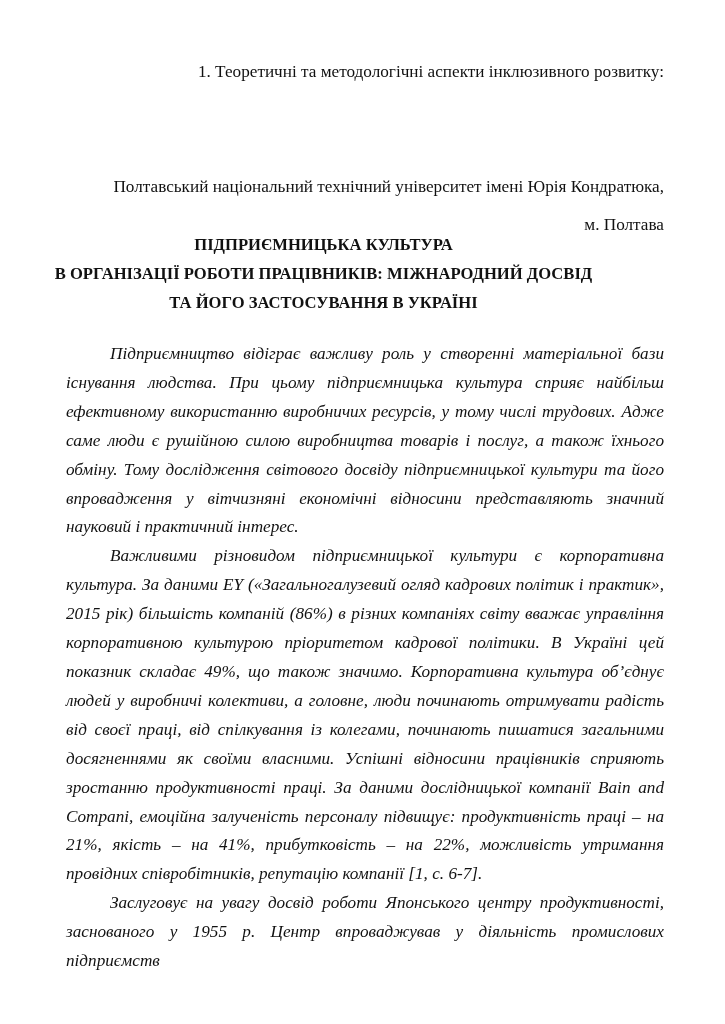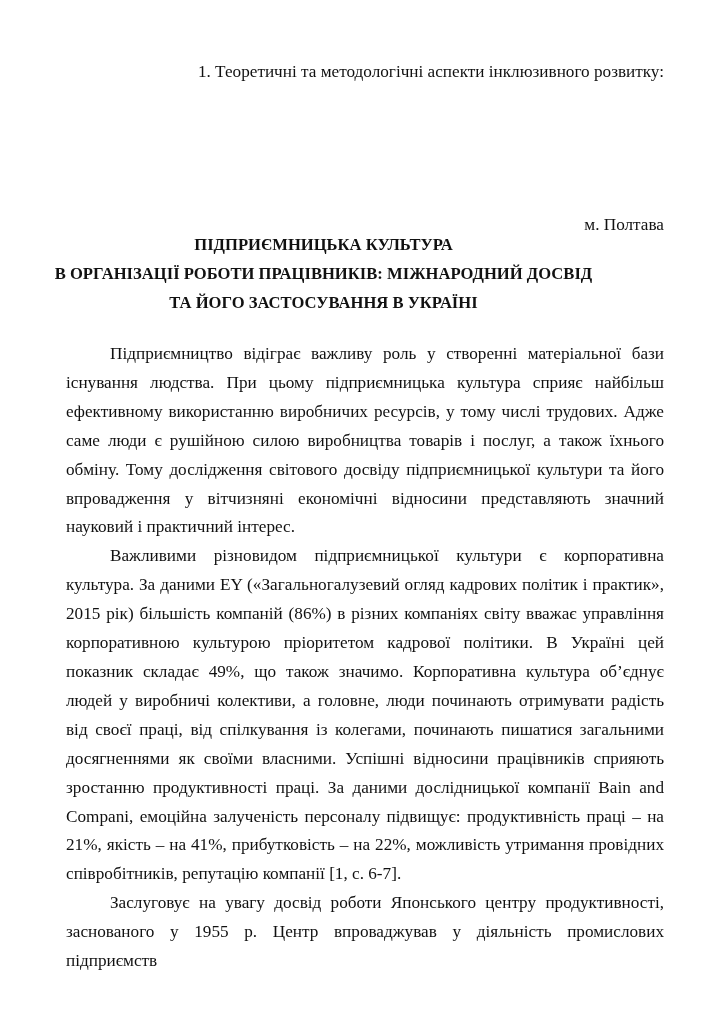--- a/index.html
+++ b/index.html
@@ -20,25 +20,26 @@
   }
   .body-text p { margin: 0; text-indent: 44px; }
 </style>
 </head>
 <body>
 
 <div class="page">
 
   <div class="line right" style="top:62px;">1. Теоретичні та методологічні аспекти інклюзивного розвитку:</div>
 
+  <div class="line right" style="top:177px;">Полтавський національний технічний університет імені Юрія Кондратюка,</div>
   <div class="line right" style="top:215px;">м. Полтава</div>
 
   <div class="line center title" style="top:235px;">ПІДПРИЄМНИЦЬКА КУЛЬТУРА</div>
   <div class="line center title" style="top:293px;">ТА ЙОГО ЗАСТОСУВАННЯ В УКРАЇНІ</div>
   <div class="line center title" style="top:264px;">В ОРГАНІЗАЦІЇ РОБОТИ ПРАЦІВНИКІВ: МІЖНАРОДНИЙ ДОСВІД</div>
 
-  <div class="body-text" style="top:340px;">
+  <div class="body-text" style="top:340px;font-style:italic;">
     <p>Підприємництво відіграє важливу роль у створенні матеріальної бази існування людства. При цьому підприємницька культура сприяє найбільш ефективному використанню виробничих ресурсів, у тому числі трудових. Адже саме люди є рушійною силою виробництва товарів і послуг, а також їхнього обміну. Тому дослідження світового досвіду підприємницької культури та його впровадження у вітчизняні економічні відносини представляють значний науковий і практичний інтерес.</p>
     <p>Важливими різновидом підприємницької культури є корпоративна культура. За даними EY («Загальногалузевий огляд кадрових політик і практик», 2015 рік) більшість компаній (86%) в різних компаніях світу вважає управління корпоративною культурою пріоритетом кадрової політики. В Україні цей показник складає 49%, що також значимо.  Корпоративна культура об’єднує людей у виробничі колективи, а головне, люди починають отримувати радість від своєї праці, від спілкування із колегами, починають пишатися загальними досягненнями як своїми власними. Успішні відносини працівників сприяють зростанню продуктивності праці. За даними дослідницької компанії Bain and Compani, емоційна залученість персоналу підвищує: продуктивність праці – на 21%, якість – на 41%, прибутковість – на 22%, можливість утримання провідних співробітників, репутацію компанії [1, с. 6-7].</p>
     <p>Заслуговує на увагу досвід роботи Японського центру продуктивності, заснованого у 1955 р. Центр впроваджував у діяльність промислових підприємств</p>
   </div>
 
 </div>
 
 </body></html>

